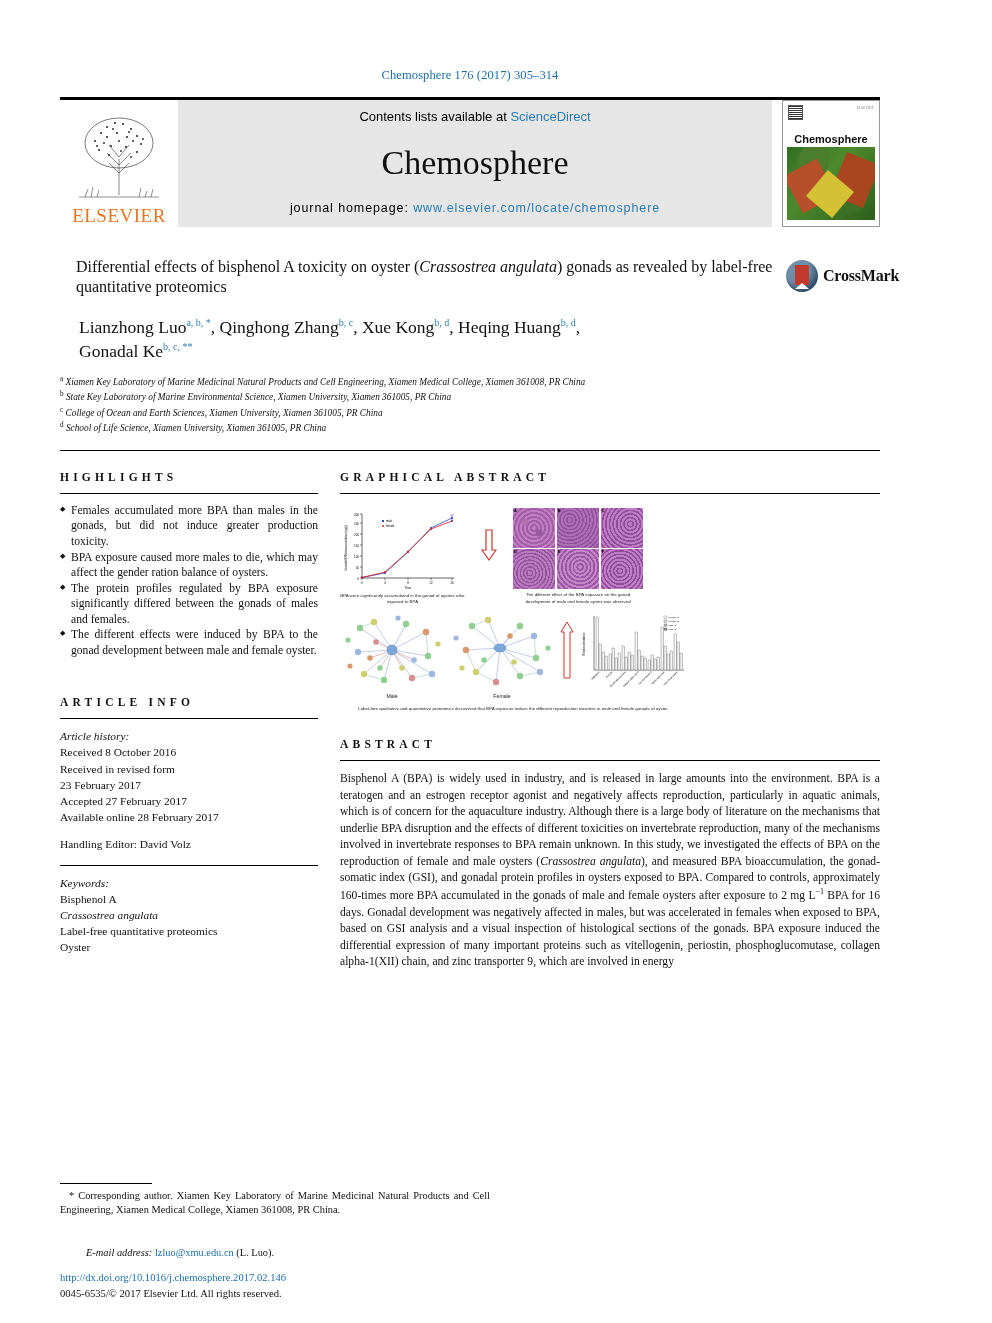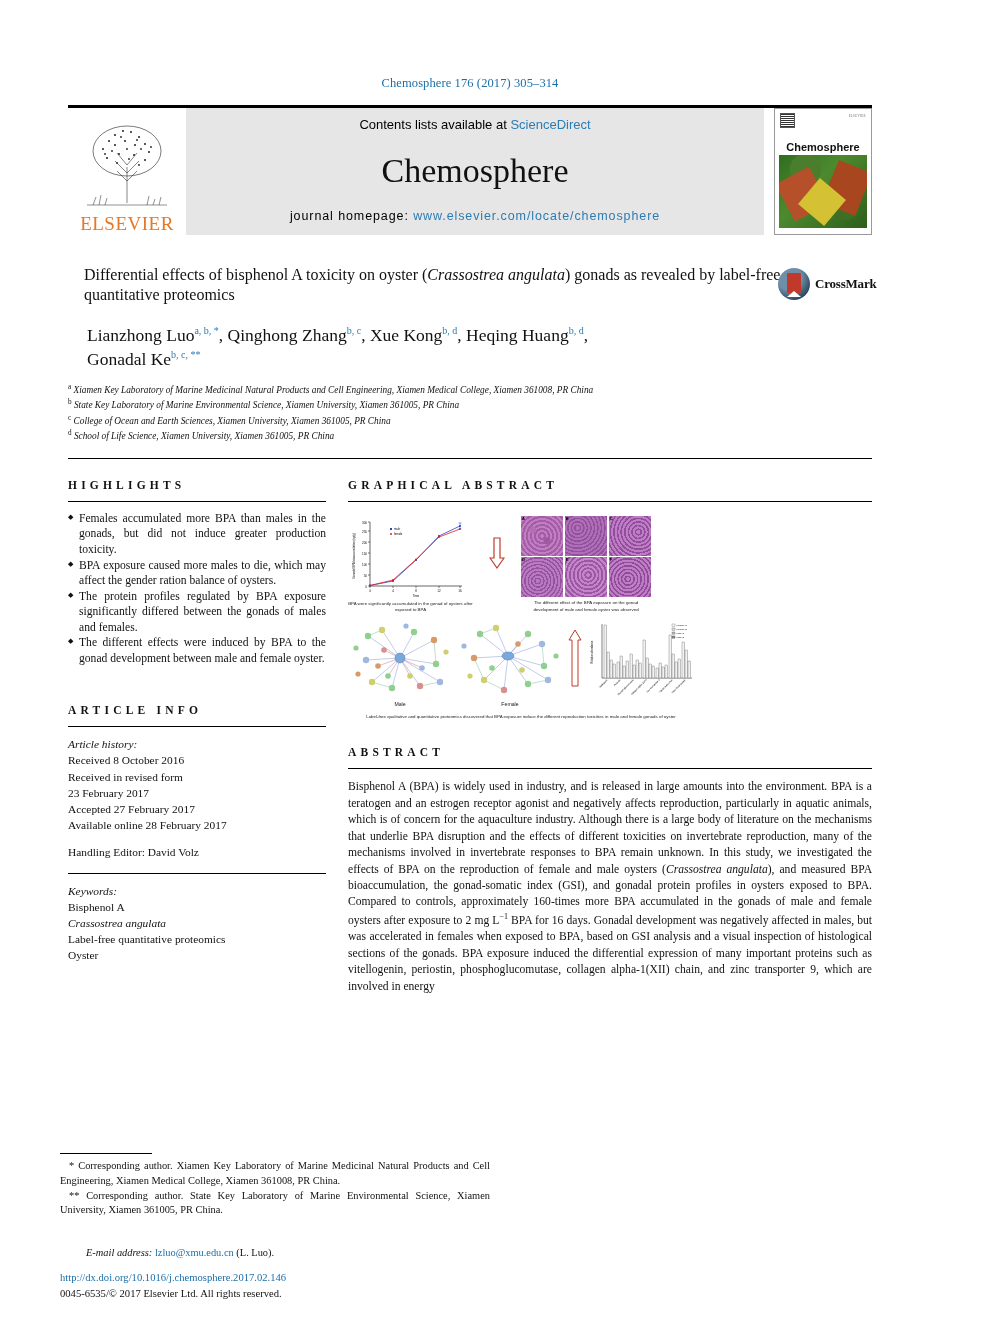--- a/index.html
+++ b/index.html
@@ -12,21 +12,21 @@
     height: 1323px;
     font-family: "Liberation Serif", "DejaVu Serif", serif;
     color: #000;
     position: relative;
     overflow: hidden;
   }
   .page {
     position: relative;
     width: 940px;
     height: 1323px;
-    padding: 8px;
+    padding: 0;
     box-sizing: border-box;
   }
 
   
   .running-head {
     text-align: center;
     color: #1a6ea8;
     font-size: 12.5px;
     font-family: "Liberation Serif", serif;
     padding-top: 68px;
@@ -207,21 +207,21 @@
     content: "";
     position: absolute;
     left: 0; bottom: -4px;
     border-left: 7px solid transparent;
     border-right: 7px solid transparent;
     border-bottom: 6px solid #fff;
   }
   .crossmark .cm-text {
     font-family: "Liberation Serif", serif;
     font-weight: bold;
-    font-size: 13px;
+    font-size: 16px;
     margin-left: 5px;
     color: #111;
     letter-spacing: -0.2px;
   }
   .authors {
     font-size: 17.5px;
     line-height: 1.38;
     margin-top: 18px;
     color: #111;
     margin-left: 19px;
@@ -839,21 +839,20 @@
 
       <div class="sect-head" style="margin-top:26px;">ABSTRACT</div>
       <div class="sect-rule thick"></div>
       <div class="abstract-body"><span>Bisphenol A (BPA) is widely used in industry, and is released in large amounts into the environment. BPA is a teratogen and an estrogen receptor agonist and negatively affects reproduction, particularly in aquatic animals, which is of concern for the aquaculture industry. Although there is a large body of literature on the mechanisms that underlie BPA disruption and the effects of different toxicities on invertebrate reproduction, many of the mechanisms involved in invertebrate responses to BPA remain unknown. In this study, we investigated the effects of BPA on the reproduction of female and male oysters (</span><i>Crassostrea angulata</i><span>), and measured BPA bioaccumulation, the gonad-somatic index (GSI), and gonadal protein profiles in oysters exposed to BPA. Compared to controls, approximately 160-times more BPA accumulated in the gonads of male and female oysters after exposure to 2 mg L</span><sup>−1</sup><span> BPA for 16 days. Gonadal development was negatively affected in males, but was accelerated in females when exposed to BPA, based on GSI analysis and a visual inspection of histological sections of the gonads. BPA exposure induced the differential expression of many important proteins such as vitellogenin, periostin, phosphoglucomutase, collagen alpha-1(XII) chain, and zinc transporter 9, which are involved in energy</span></div>
     </div>
   </div>
 
   <div class="footnotes">
     <div class="fn-rule"></div>
     <p class="indent">* Corresponding author. Xiamen Key Laboratory of Marine Medicinal Natural Products and Cell Engineering, Xiamen Medical College, Xiamen 361008, PR China.</p>
-    <p class="indent">** Corresponding author. State Key Laboratory of Marine Environmental Science, Xiamen University, Xiamen 361005, PR China.</p>
     <p style="text-indent:26px;margin-top:28px;"><span class="email-label">E-mail address:</span> <span class="link">lzluo@xmu.edu.cn</span> <span>(L. Luo).</span></p>
   </div>
 
   <div class="doi-block">
     <div class="doi-url">http://dx.doi.org/10.1016/j.chemosphere.2017.02.146</div>
     <div class="issn">0045-6535/© 2017 Elsevier Ltd. All rights reserved.</div>
   </div>
 
 </div>
 

